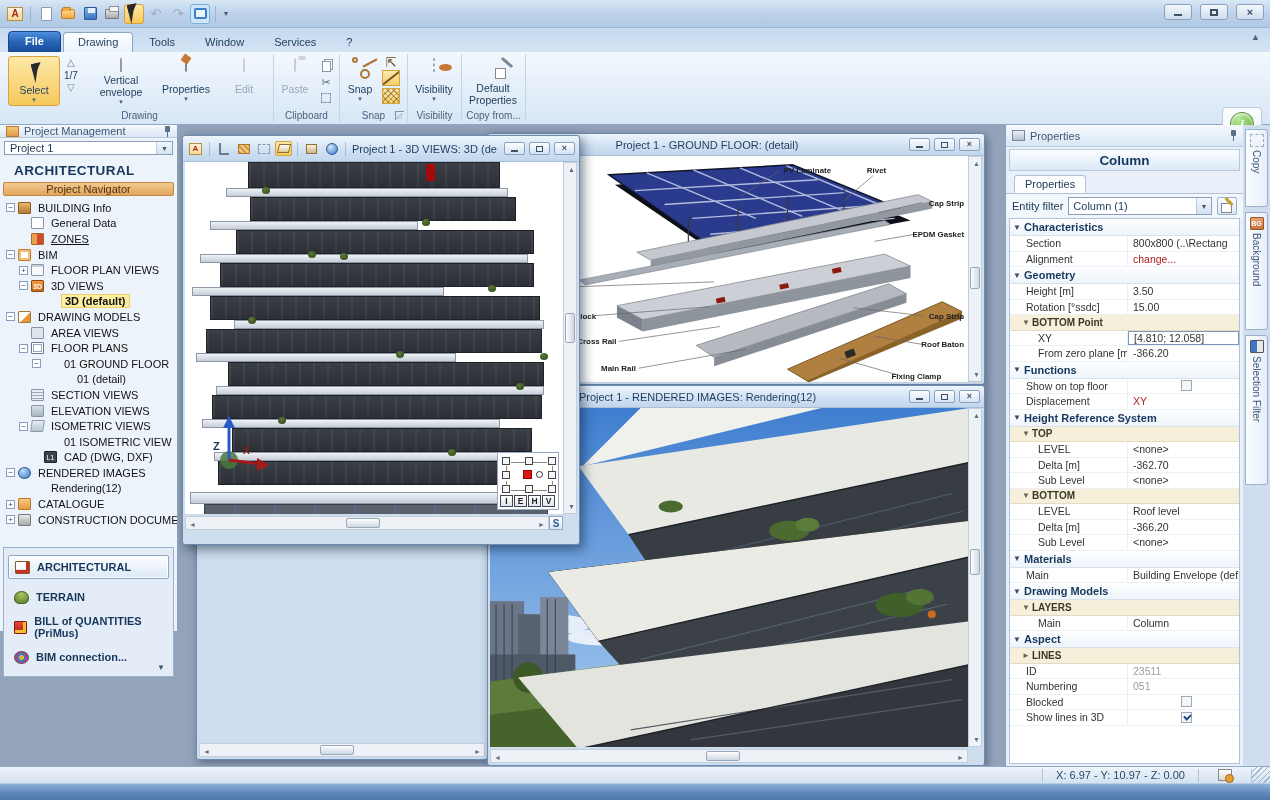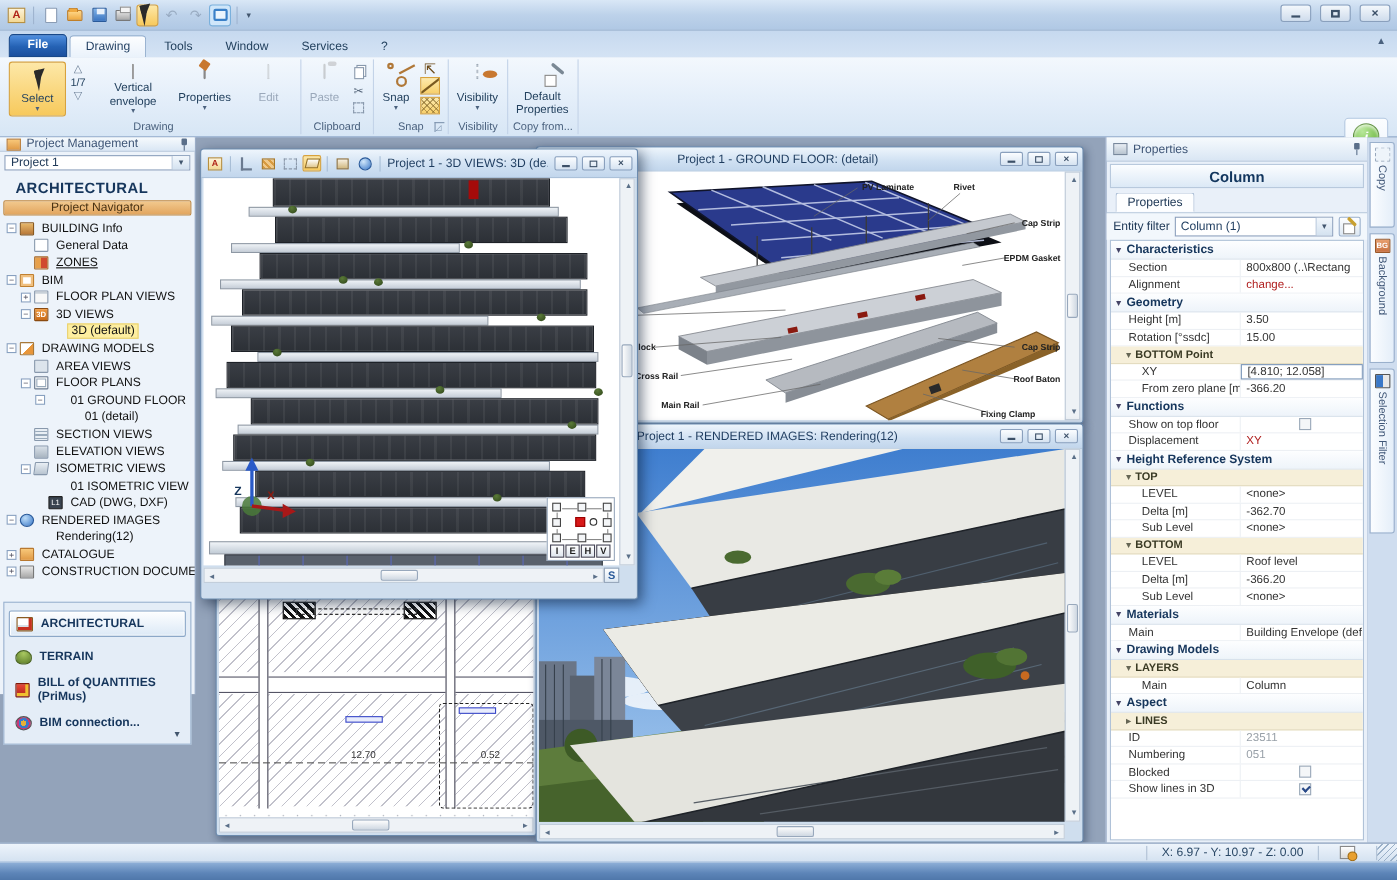--- a/index.html
+++ b/index.html
@@ -96,21 +96,21 @@
   #project-combo{margin:3px 4px;height:19px;background:#fff;border:1px solid #8ca0bd;display:flex;align-items:center;padding-left:5px;color:#203a58;}
   #project-combo .dd{margin-left:auto;width:16px;height:100%;border-left:1px solid #b8c9dd;background:linear-gradient(#f2f7fc,#d4e2f0);display:flex;align-items:center;justify-content:center;font-size:7px;color:#42566e;}
   #discipline-title{padding:5px 0 4px 14px;font-size:13.5px;font-weight:bold;color:#16365c;letter-spacing:.4px;}
   #navigator-bar{margin:0 3px;height:18px;background:linear-gradient(#f2c98e,#e2a55e);border:1px solid #c08840;border-radius:2px;display:flex;align-items:center;justify-content:center;color:#4a3314;}
   #tree{flex:0 0 345px;padding:4px 0 0 4px;overflow:hidden;position:relative;}
   .titem{height:15.6px;display:flex;align-items:center;white-space:nowrap;color:#111;}
   .texp{width:9px;height:9px;border:1px solid #88a0c0;background:#fff;font-size:8px;line-height:7px;text-align:center;color:#445;margin-right:3px;flex:none;}
   .texp.none{visibility:hidden;}
   .tico{width:13px;height:12px;margin-right:4px;flex:none;border-radius:1px;}
   .tlabel{padding:0 3px;}
-  .titem.selected .tlabel{background:#fdeea0;font-weight:normal;border:1px solid #e8d070;}
+  .titem.selected .tlabel{background:#fdeea0;font-weight:bold;border:1px solid #e8d070;}
   
   .i-building{background:linear-gradient(#e8b86a,#b87838);border:1px solid #8a5a20;}
   .i-document{background:#fff;border:1px solid #8898ac;}
   .i-zones{background:linear-gradient(90deg,#e8a04a 50%,#d04a30 50%);border:1px solid #a86a28;}
   .i-bim{background:#fff;border:1px solid #c08030;box-shadow:inset 0 0 0 2px #f0c080;}
   .i-floorplan{background:#f8f8f8;border:1px solid #8898ac;box-shadow:inset 0 2px 0 #c8d0d8;}
   .i-3d{background:linear-gradient(#f09a40,#c86a18);border:1px solid #8a4a10;color:#fff;font-size:7px;font-weight:bold;text-align:center;line-height:12px;}
   .i-drawing{background:linear-gradient(135deg,#fff 55%,#e8963a 55%);border:1px solid #a87838;}
   .i-area{background:#dce4ec;border:1px solid #8898ac;}
   .i-floorplans{background:#fff;border:1px solid #6a7a90;box-shadow:inset 0 0 0 1px #fff,inset 0 0 0 2px #9ab;}
@@ -518,38 +518,20 @@
           <span class="nico n-bim"></span>
           <span>BIM connection...</span>
         </div>
         <span class="stack-caret">▼</span>
     </div>
   </div>
 
   <div id="mdi">
 
     <div class="mdiwin" style="left:18px;top:395px;width:292px;height:240px;z-index:1;">
-      <div id="fp-content">
-        <div class="fp-band" style="top:0;height:88px;"></div>
-        <div class="fp-hline" style="top:92px;"></div>
-        <div class="fp-hline" style="top:106px;"></div>
-        <div class="fp-band" style="top:108px;height:102px;"></div>
-        <div class="fp-dots" style="top:212px;height:34px;"></div>
-        <div class="fp-wallv" style="left:36px;height:212px;"></div>
-        <div class="fp-wallv" style="left:206px;height:212px;"></div>
-        <div class="fp-col" style="left:58px;top:24px;"></div>
-        <div class="fp-col" style="left:168px;top:24px;"></div>
-        <div style="position:absolute;left:70px;top:30px;width:110px;height:6px;border:1px dashed #333;"></div>
-        <div class="fp-blue" style="left:115px;top:128px;"></div>
-        <div class="fp-blue" style="left:218px;top:120px;"></div>
-        <div class="fp-dash" style="left:200px;top:116px;width:86px;height:96px;border-radius:4px;"></div>
-        <div style="position:absolute;left:0;top:170px;right:0;height:1px;background:repeating-linear-gradient(90deg,#555 0 6px,transparent 6px 10px);"></div>
-        <span class="fp-dim" style="left:120px;top:158px;">12.70</span>
-        <span class="fp-dim" style="left:238px;top:158px;">0.52</span>
-      </div>
       <div class="sb-h" style="left:2px;bottom:2px;right:2px;">
         <span class="sb-arr" style="left:3px;top:4px;">◄</span>
           <span class="sb-arr" style="right:3px;top:4px;">►</span>
         <span class="sb-thumb-h" style="left:120px;"></span>
       </div>
     </div>
 
     <div class="mdiwin" style="left:309px;top:8px;width:498px;height:252px;z-index:2;">
       <div class="mtitle">
         <span class="wt-ico" style="margin-right:2px;">

